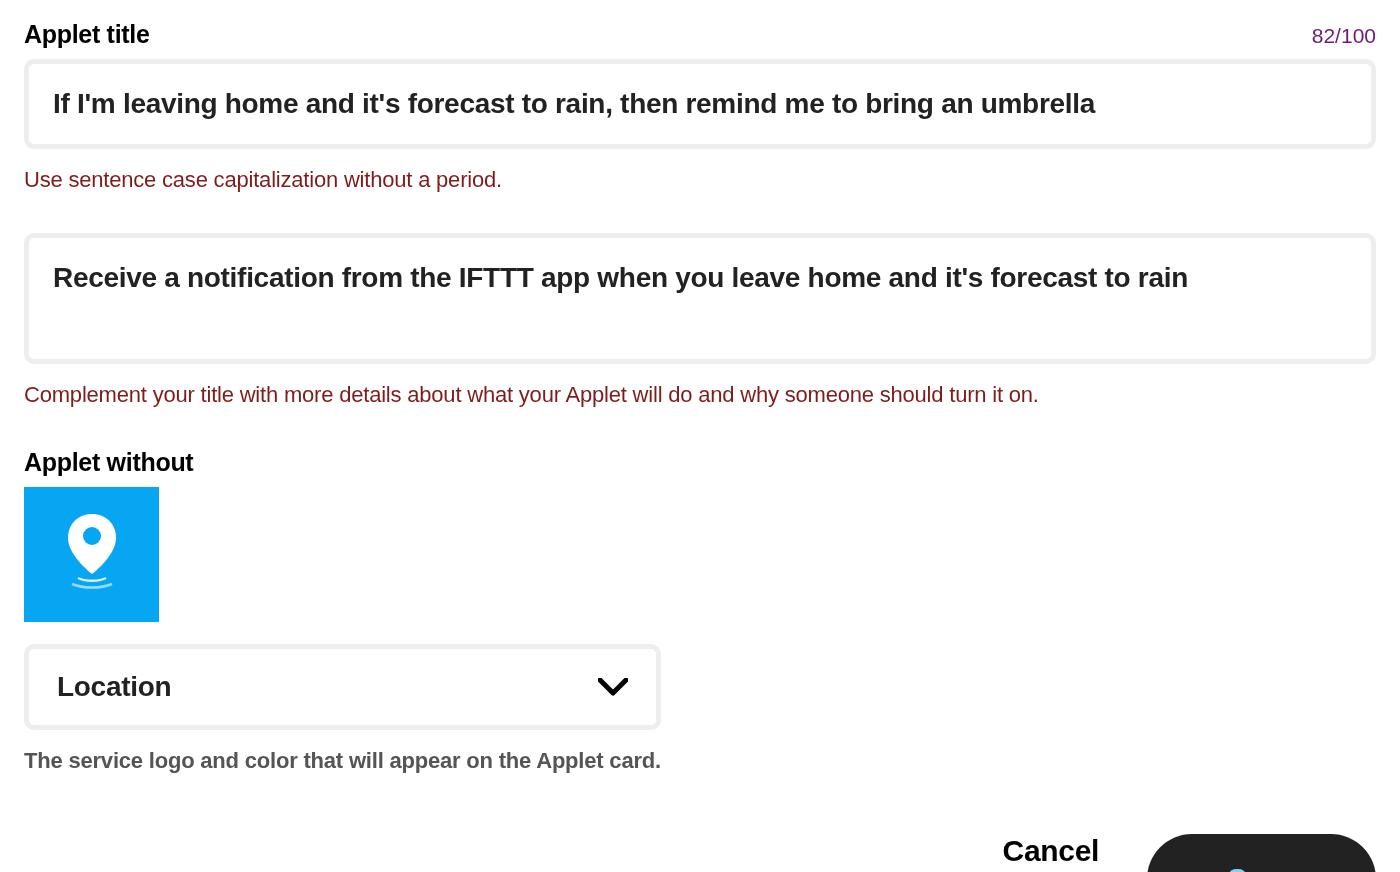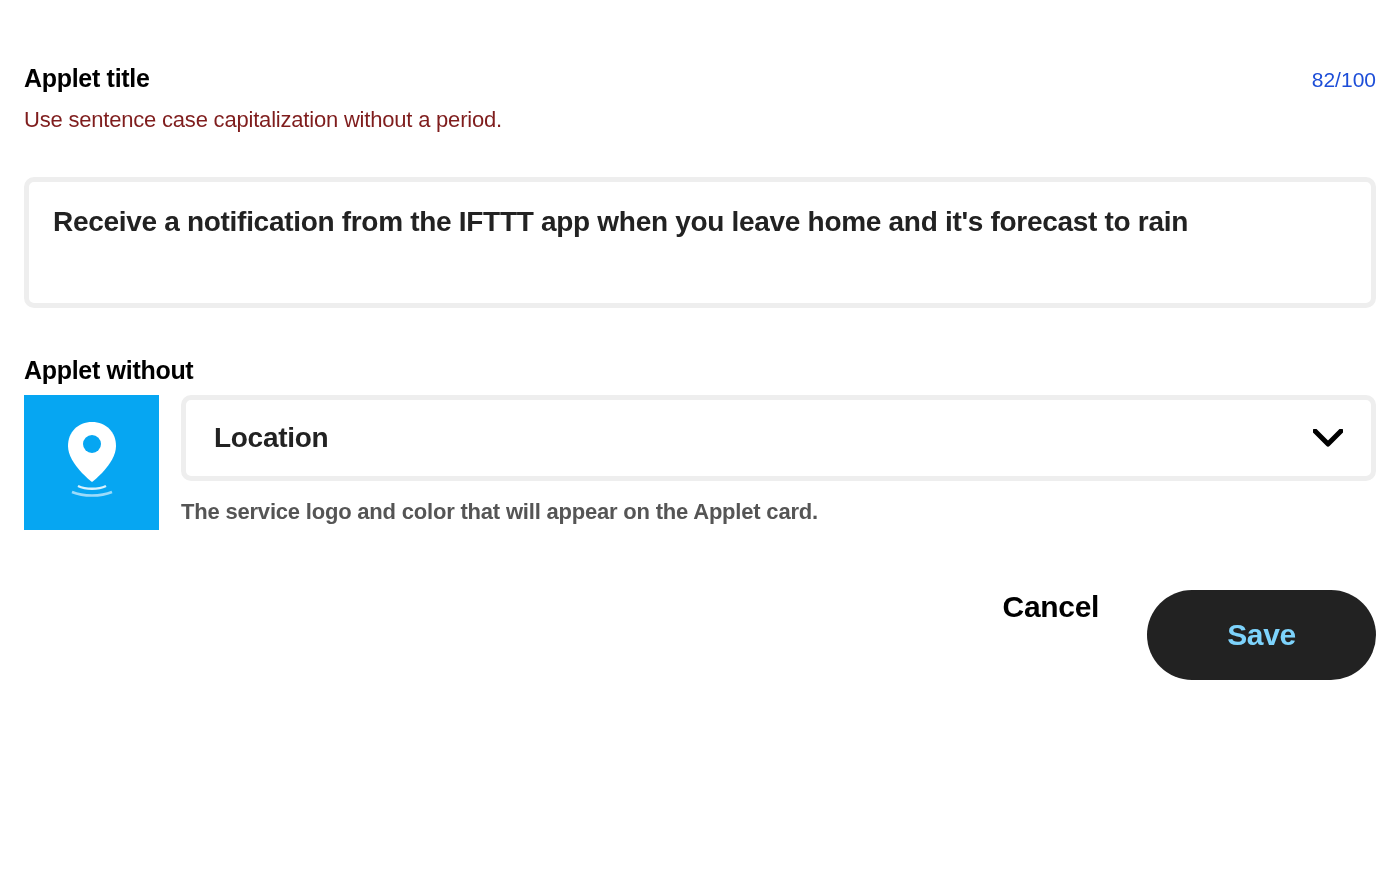--- a/index.html
+++ b/index.html
@@ -4,36 +4,36 @@
 <style>
   * { box-sizing: border-box; margin: 0; padding: 0; }
   body {
     font-family: -apple-system, BlinkMacSystemFont, "Segoe UI", Helvetica, Arial, sans-serif;
     background: #fff;
     color: #000;
     width: 1400px;
     height: 872px;
     padding: 20px 24px;
   }
-  .section { margin-bottom: 40px; margin-top: 44px; }
+  .section { margin-bottom: 40px; }
   .label-row {
     display: flex;
     justify-content: space-between;
     align-items: baseline;
     margin-bottom: 10px;
   }
   .field-label {
     font-size: 25px;
     font-weight: 800;
     color: #000;
     letter-spacing: -0.3px;
   }
   .counter {
     font-size: 21px;
-    color: #1d4ed8;
+    color: #701a75;
     font-weight: 400;
   }
   .text-input {
     width: 100%;
     border: 5px solid #eee;
     border-radius: 10px;
     padding: 22px 24px;
     font-size: 28px;
     font-weight: 800;
     color: #222;
@@ -50,20 +50,21 @@
     font-size: 22px;
     color: #7f1d1d;
     margin-top: 14px;
     font-weight: 400;
     letter-spacing: -0.2px;
   }
   .service-row {
     display: flex;
     gap: 22px;
     align-items: flex-start;
+    flex-direction: column;
   }
   .service-icon-box {
     width: 135px;
     height: 135px;
     background: #06a6f2;
     display: flex;
     align-items: center;
     justify-content: center;
     flex-shrink: 0;
   }
@@ -124,25 +125,27 @@
   }
 </style>
 </head>
 <body>
 
 <div class="section">
   <div class="label-row">
     <div class="field-label">Applet title</div>
     <div class="counter">82/100</div>
   </div>
+  <textarea class="text-input single" style="">If I'm leaving home and it's forecast to rain, then remind me to bring an umbrella</textarea>
   <div class="hint">Use sentence case capitalization without a period.</div>
 </div>
 
 <div class="section">
   <textarea class="text-input multi" style="">Receive a notification from the IFTTT app when you leave home and it's forecast to rain</textarea>
+  <div class="hint">Complement your title with more details about what your Applet will do and why someone should turn it on.</div>
 </div>
 
 <div class="section">
   <div class="label-row">
     <div class="field-label">Applet without</div>
   </div>
   <div class="service-row">
     <div class="service-icon-box">
       <svg width="60" height="86" viewBox="0 0 60 86">
 

